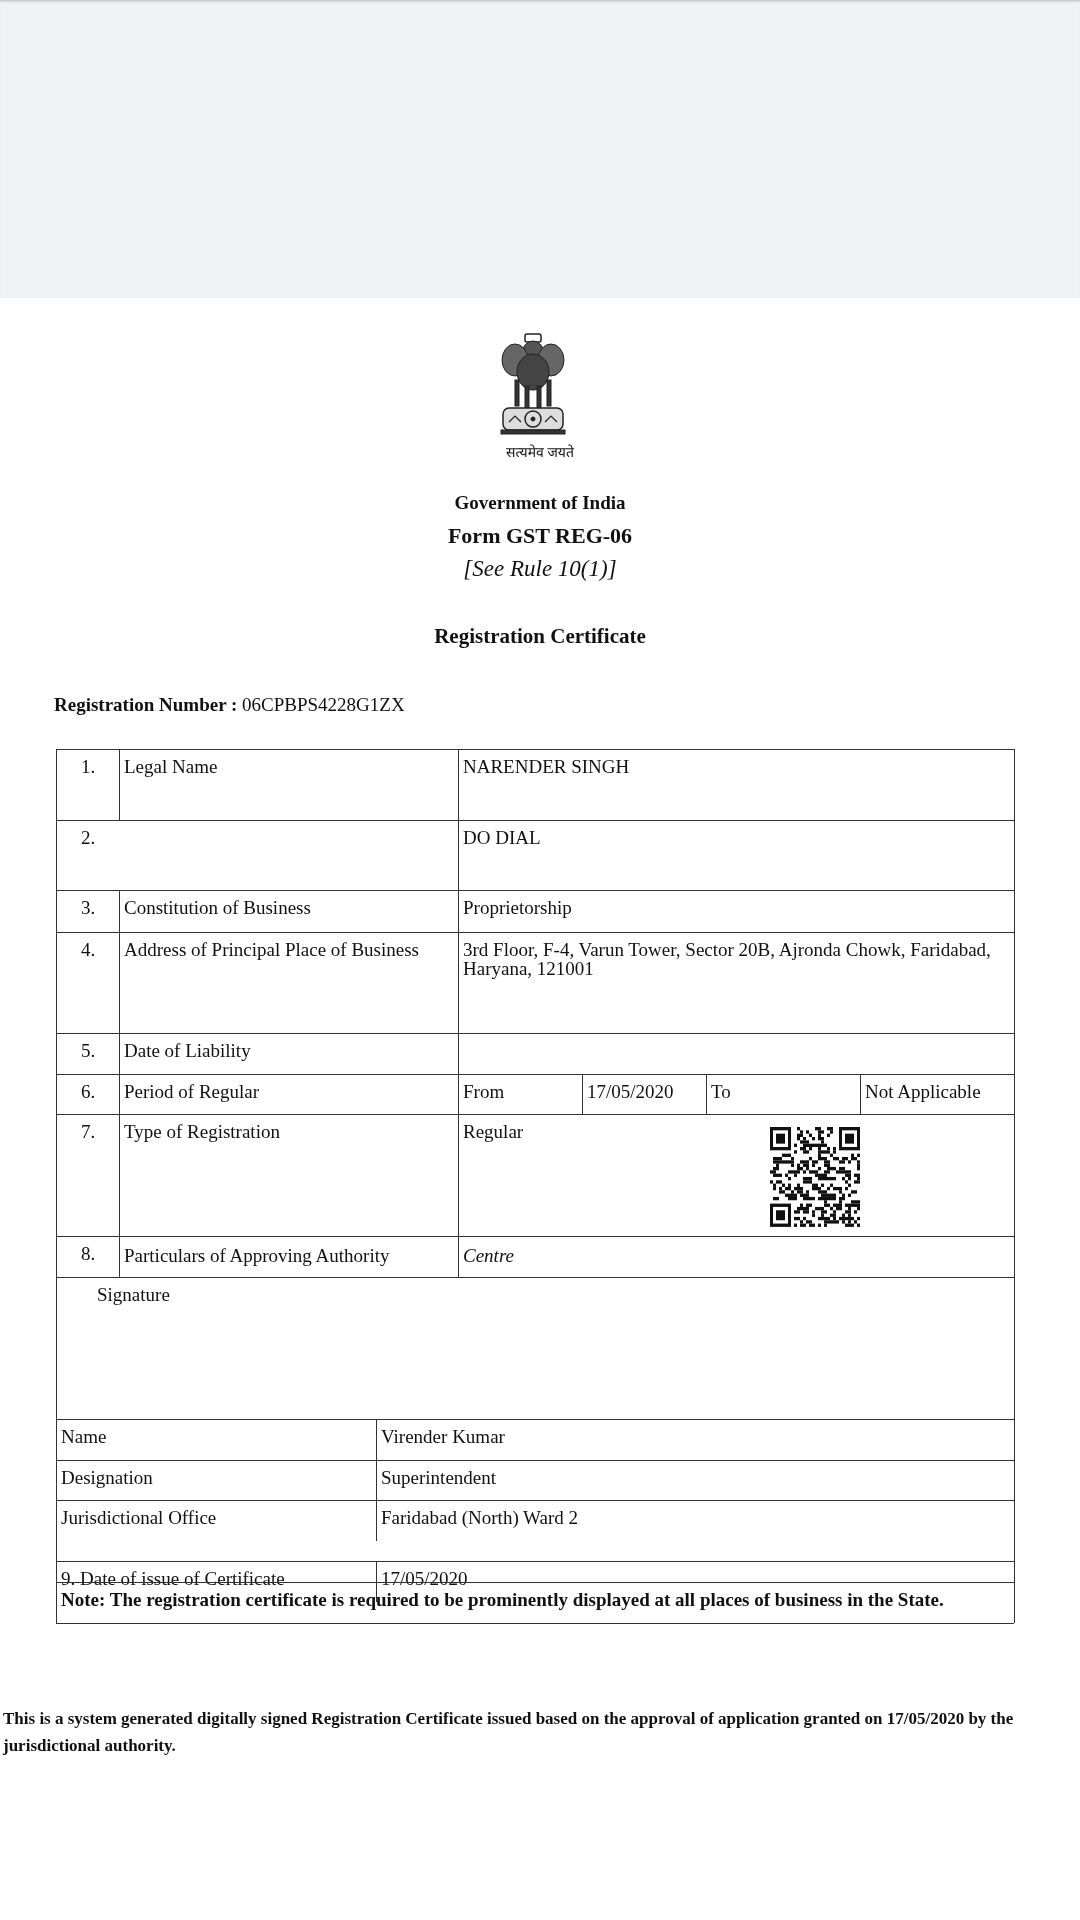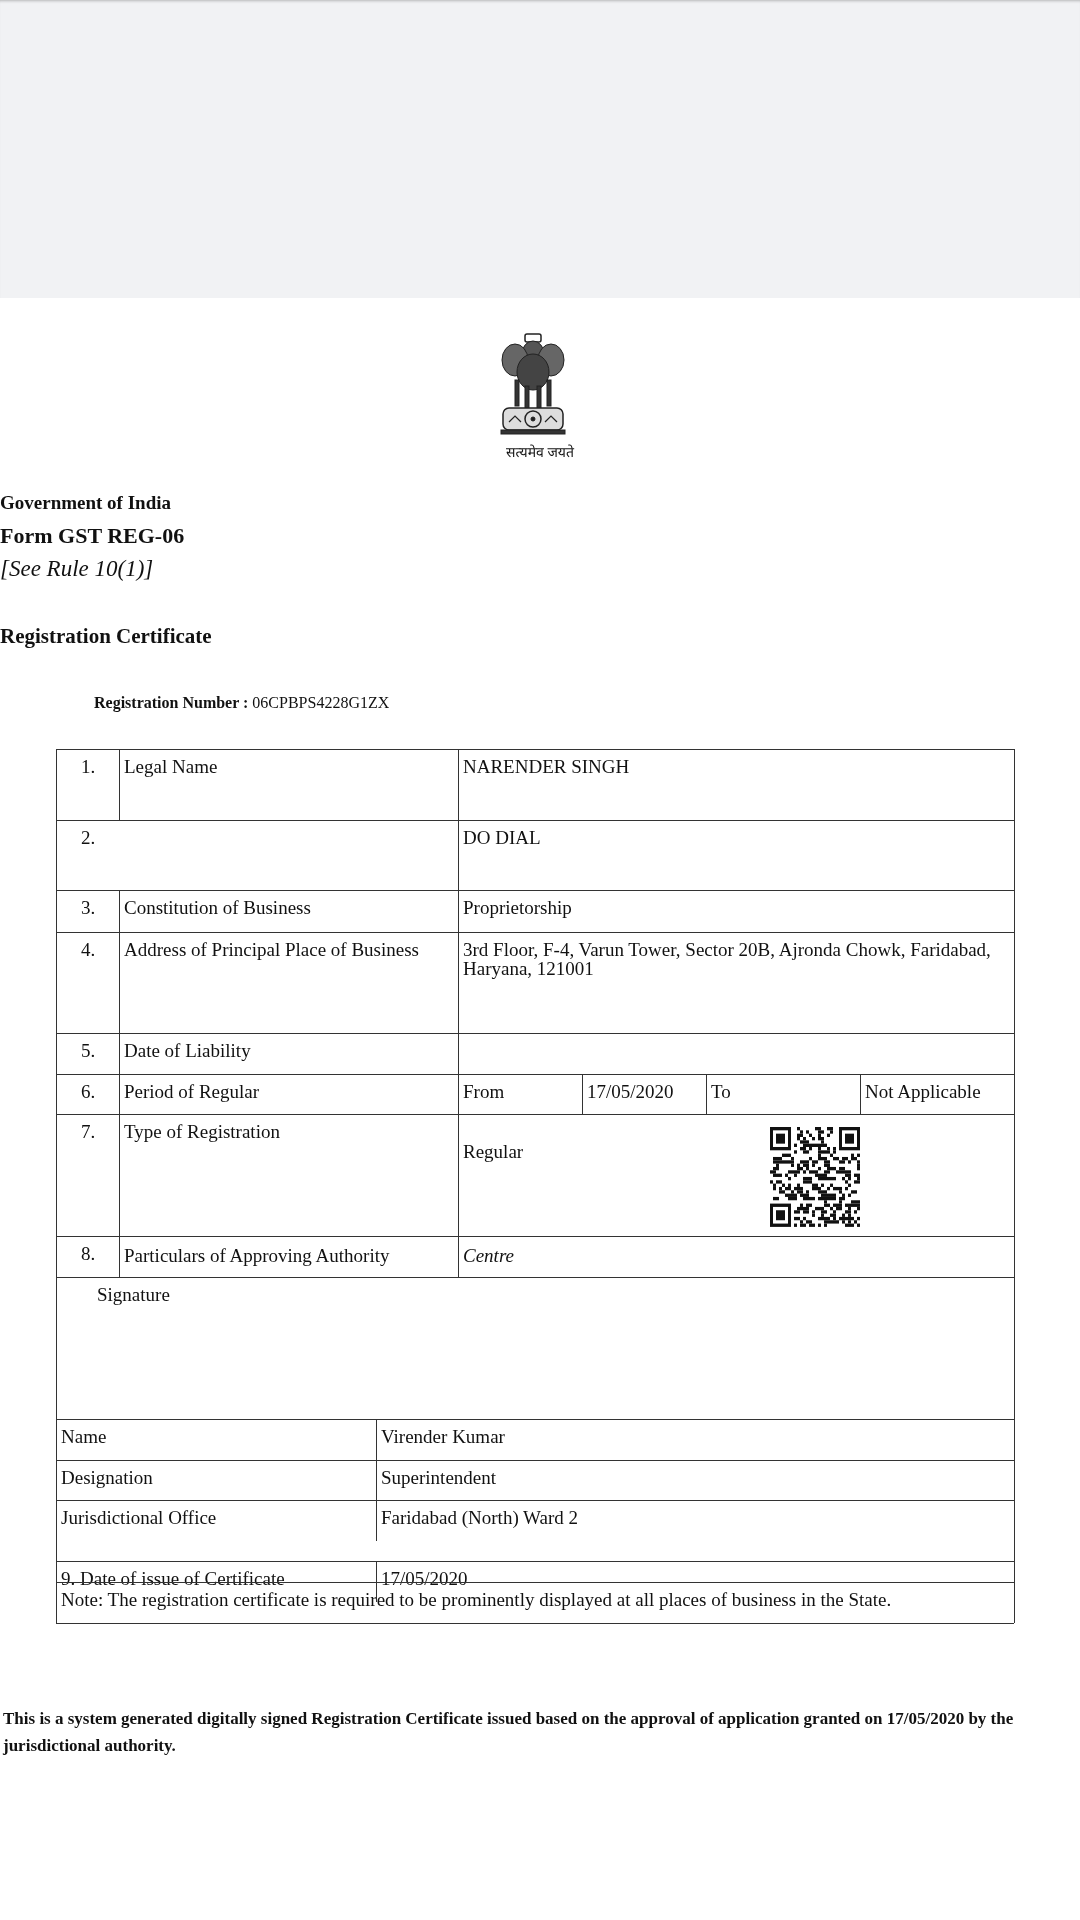--- a/index.html
+++ b/index.html
@@ -2,26 +2,26 @@
 <html><head>
 <meta charset="utf-8">
 <style>
   html, body { margin:0; padding:0; }
   body { width:1080px; height:1920px; position:relative; background:#ffffff; overflow:hidden;
          font-family:"Liberation Serif", serif; color:#111; }
   .top-band { position:absolute; left:0; top:0; width:1080px; height:298px; background:#f1f2f4;
               box-shadow: inset 0 3px 3px -2px rgba(0,0,0,0.25); }
   .emblem { position:absolute; left:495px; top:332px; width:76px; height:108px; }
   .motto { position:absolute; left:0; width:1080px; top:442px; text-align:center; font-size:14px; }
-  .center-line { position:absolute; left:0; width:1080px; text-align:left; }
+  .center-line { position:absolute; left:0; width:1080px; text-align:center; }
   .gov { top:492px; font-size:19px; font-weight:bold; }
   .form { top:523px; font-size:22px; font-weight:bold; }
   .rule { top:556px; font-size:23px; font-style:italic; }
   .cert-title { top:624px; font-size:21px; font-weight:bold; }
-  .reg-number { position:absolute; left:54px; top:694px; font-size:16px;margin-left:40px; }
+  .reg-number { position:absolute; left:54px; top:694px; font-size:19px; }
   .reg-number b { font-weight:bold; }
 
   .grid { position:absolute; left:56px; width:957px; border-left:1.5px solid #333; border-right:1.5px solid #333; }
   .row { position:absolute; left:0; width:957px; border-top:1.5px solid #333; box-sizing:border-box; }
   .cell { position:absolute; top:0; bottom:0; box-sizing:border-box; padding:7px 4px 0 4px; font-size:19px; line-height:20px; }
   .vline { border-left:1.5px solid #333; }
   .num { left:0; width:62px; text-align:center; padding-left:0; padding-right:0; }
   .label { left:62px; width:339px; font-weight:normal; }
   .value { left:401px; width:556px; }
   .bottom-line { position:absolute; left:56px; width:958px; border-top:1.5px solid #333; }
@@ -101,21 +101,21 @@
     <div class="cell vline" style="left:401px; width:124px;">From</div>
     <div class="cell vline" style="left:525px; width:124px;">17/05/2020</div>
     <div class="cell vline" style="left:649px; width:154px;">To</div>
     <div class="cell vline" style="left:803px; width:154px;">Not Applicable</div>
   </div>
 
   <div class="row" style="top:365px; height:122px;">
     <div class="cell num">7.</div>
     <div class="cell label vline">Type of Registration</div>
     <div class="cell value vline">
-      <div style="margin-top:20px;">Regular</div>
+      <div style="margin-top:0;">Regular</div>
       <svg class="qr" viewBox="0 0 90 100" id="qr">
           <rect x="27" y="0" width="3" height="3.33" fill="#111"></rect>
           <rect x="45" y="0" width="3" height="3.33" fill="#111"></rect>
           <rect x="48" y="0" width="3" height="3.33" fill="#111"></rect>
           <rect x="57" y="0" width="3" height="3.33" fill="#111"></rect>
           <rect x="60" y="0" width="3" height="3.33" fill="#111"></rect>
           <rect x="30" y="3.33" width="3" height="3.33" fill="#111"></rect>
           <rect x="36" y="3.33" width="3" height="3.33" fill="#111"></rect>
           <rect x="48" y="3.33" width="3" height="3.33" fill="#111"></rect>
           <rect x="51" y="3.33" width="3" height="3.33" fill="#111"></rect>
@@ -451,19 +451,19 @@
     <div class="cell vline" style="left:319px; width:638px;">Superintendent</div>
   </div>
   <div class="row" style="top:751px; height:41px;">
     <div class="cell" style="left:0; width:319px;">Jurisdictional Office</div>
     <div class="cell vline" style="left:319px; width:638px;">Faridabad (North) Ward 2</div>
   </div>
   <div class="row" style="top:792px; height:41px;margin-top:20px;">
     <div class="cell" style="left:0; width:319px;">9. Date of issue of Certificate</div>
     <div class="cell vline" style="left:319px; width:638px;">17/05/2020</div>
   </div>
-  <div class="row" style="top:833px; height:41px;">
+  <div class="row" style="top:833px; height:41px;font-weight:bold;">
     <div class="cell" style="left:0; width:957px;">Note: The registration certificate is required to be prominently displayed at all places of business in the State.</div>
   </div>
 </div>
 <div class="bottom-line" style="top:1623px;"></div>
 
 <div class="footer">This is a system generated digitally signed Registration Certificate issued based on the approval of application granted on 17/05/2020 by the jurisdictional authority.</div>
 
 </body></html>

